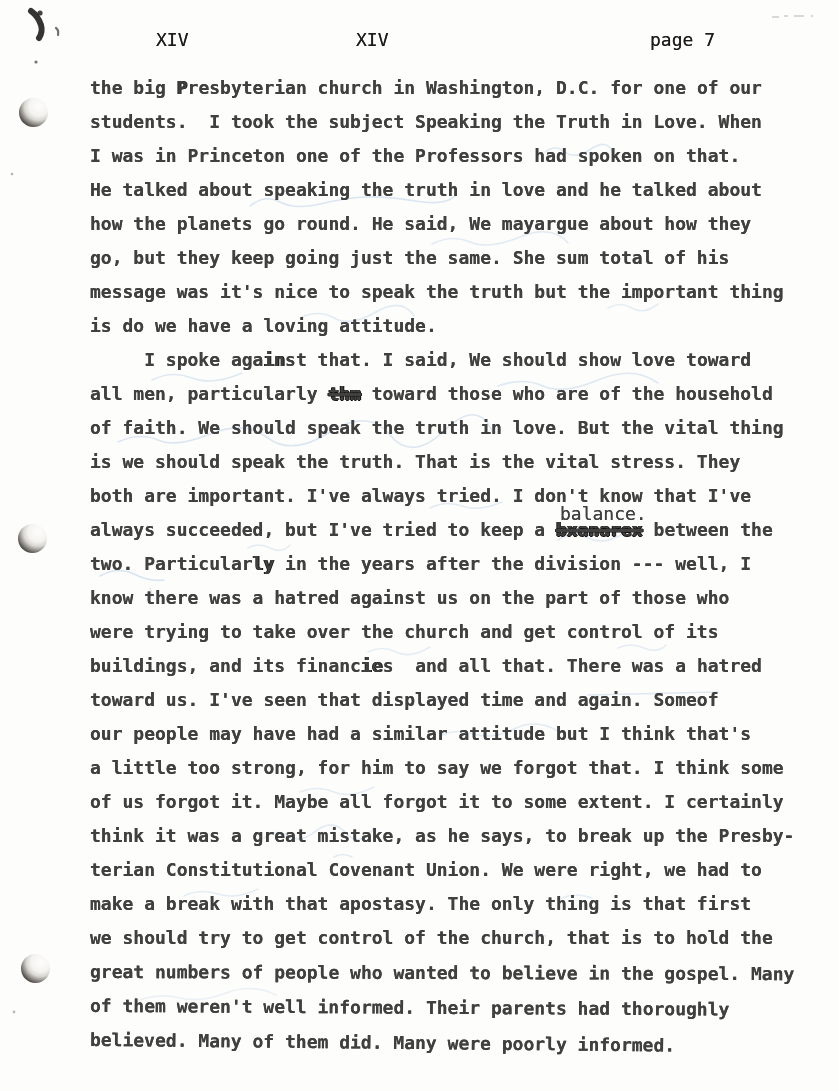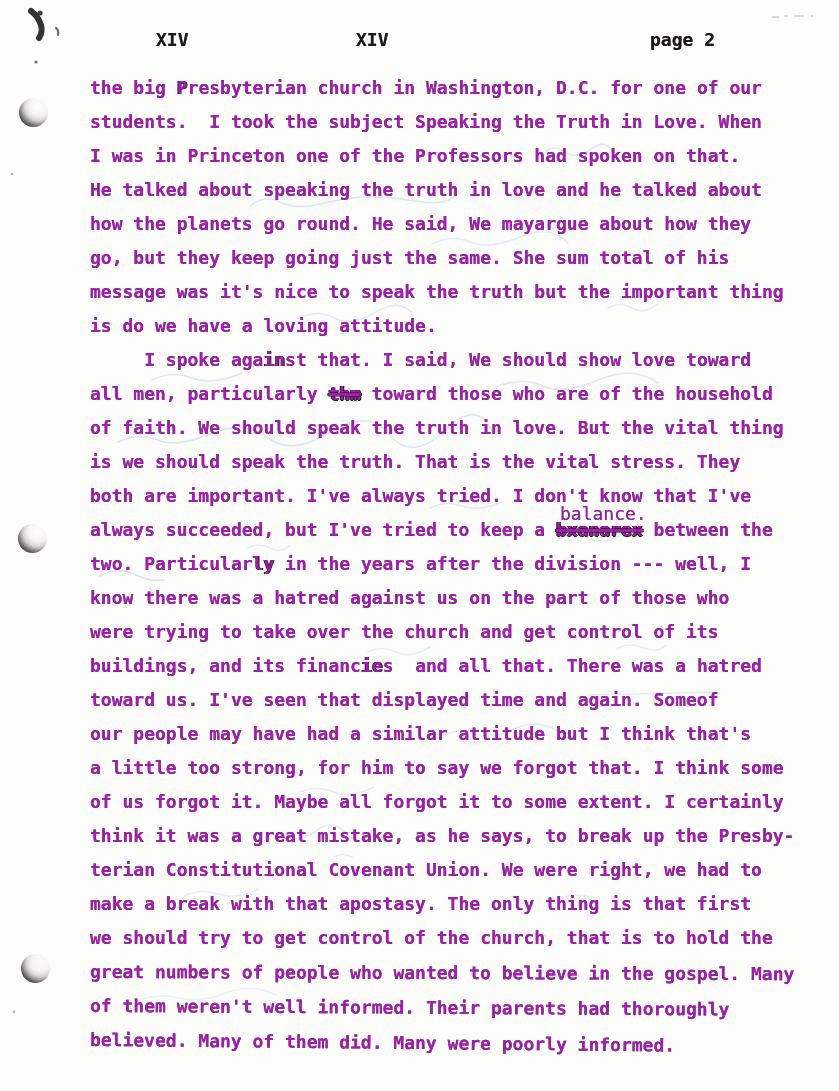--- a/index.html
+++ b/index.html
@@ -5,31 +5,31 @@
   html,body{margin:0;padding:0;}
   body{
     width:839px;height:1091px;position:relative;overflow:hidden;
     background:#fcfcfa;
     font-family:"DejaVu Sans Mono","Liberation Mono",monospace;
   }
   .page{position:absolute;inset:0;background:#fdfdfb;}
   
   .hdr span{
     position:absolute;top:29px;
-    font-size:18px;font-weight:700;color:#1d1b18;
+    font-size:18px;font-weight:400;color:#1d1b18;
     text-shadow:0 0 .6px rgba(30,28,25,.8);
     white-space:pre;
   }
   .hdr .h1{left:156px;}
   .hdr .h2{left:356px;}
   .hdr .h3{left:650px;}
   
   .typed{
     position:absolute;left:90px;top:71px;width:712px;
-    font-size:18px;line-height:34px;font-weight:700;color:#a21caf;
+    font-size:18px;line-height:34px;font-weight:700;color:#404040;
     white-space:pre;
     text-shadow:0 0 .6px rgba(30,28,25,.75);
   }
   .typed .line{height:34px;}
   .typed .line:nth-child(27){transform:rotate(.18deg);transform-origin:left center;}
   .typed .line:nth-child(28){transform:rotate(.32deg);transform-origin:left center;}
   .typed .line:nth-child(29){transform:rotate(.55deg);transform-origin:left center;}
   .seg-smudge{
     font-weight:800;
     text-shadow:.9px 0 #161412,-.6px 0 #161412,0 .4px #161412;
@@ -110,16 +110,16 @@
   <path d="M334 857 q8 -5 18 0" opacity="0.45"></path>
   <path d="M184 896 q16 -8 34 -2 t40 -5" opacity="0.4"></path>
   <path d="M562 898 q14 -6 30 0" opacity="0.4"></path>
   <path d="M520 936 q12 -5 26 0" opacity="0.35"></path>
   <path d="M140 1000 q20 -7 40 -2 t46 -5 t50 2" opacity="0.3"></path>
 </svg>
 
 <div class="hdr">
   <span class="h1">XIV</span>
   <span class="h2">XIV</span>
-  <span class="h3">page 2</span>
+  <span class="h3">page 7</span>
 </div>
 
 <div class="typed"><div class="line"><span>the big </span><span class="seg-smudge">P</span><span>resbyterian church in Washington, D.C. for one of our</span></div><div class="line"><span>students.  I took the subject Speaking the Truth in Love. When</span></div><div class="line"><span>I was in Princeton one of the Professors had spoken on that.</span></div><div class="line"><span>He talked about speaking the truth in love and he talked about</span></div><div class="line"><span>how the planets go round. He said, We mayargue about how they</span></div><div class="line"><span>go, but they keep going just the same. She sum total of his</span></div><div class="line"><span>message was it's nice to speak the truth but the important thing</span></div><div class="line"><span>is do we have a loving attitude.</span></div><div class="line"><span>     I spoke aga</span><span class="seg-smudge">in</span><span>st that. I said, We should show love toward</span></div><div class="line"><span>all men, particularly </span><span class="seg-strike">thm</span><span> toward those who are of the household</span></div><div class="line"><span>of faith. We should speak the truth in love. But the vital thing</span></div><div class="line"><span>is we should speak the truth. That is the vital stress. They</span></div><div class="line"><span>both are important. I've always tried. I don't know that I've</span></div><div class="line"><span>always succeeded, but I've tried to keep a </span><span class="seg-strike has-above">bxanarex<span class="above">balance.</span></span><span> between the</span></div><div class="line"><span>two. Particular</span><span class="seg-smudge">ly</span><span> in the years after the division --- well, I</span></div><div class="line"><span>know there was a hatred against us on the part of those who</span></div><div class="line"><span>were trying to take over the church and get control of its</span></div><div class="line"><span>buildings, and its financ</span><span class="seg-smudge">ie</span><span>s  and all that. There was a hatred</span></div><div class="line"><span>toward us. I've seen that displayed time and again. Someof</span></div><div class="line"><span>our people may have had a similar attitude but I think that's</span></div><div class="line"><span>a little too strong, for him to say we forgot that. I think some</span></div><div class="line"><span>of us forgot it. Maybe all forgot it to some extent. I certainly</span></div><div class="line"><span>think it was a great mistake, as he says, to break up the Presby-</span></div><div class="line"><span>terian Constitutional Covenant Union. We were right, we had to</span></div><div class="line"><span>make a break with that apostasy. The only thing is that first</span></div><div class="line"><span>we should try to get control of the church, that is to hold the</span></div><div class="line"><span>great numbers of people who wanted to believe in the gospel. Many</span></div><div class="line"><span>of them weren't well informed. Their parents had thoroughly</span></div><div class="line"><span>believed. Many of them did. Many were poorly informed.</span></div></div>
 
 </body></html>

